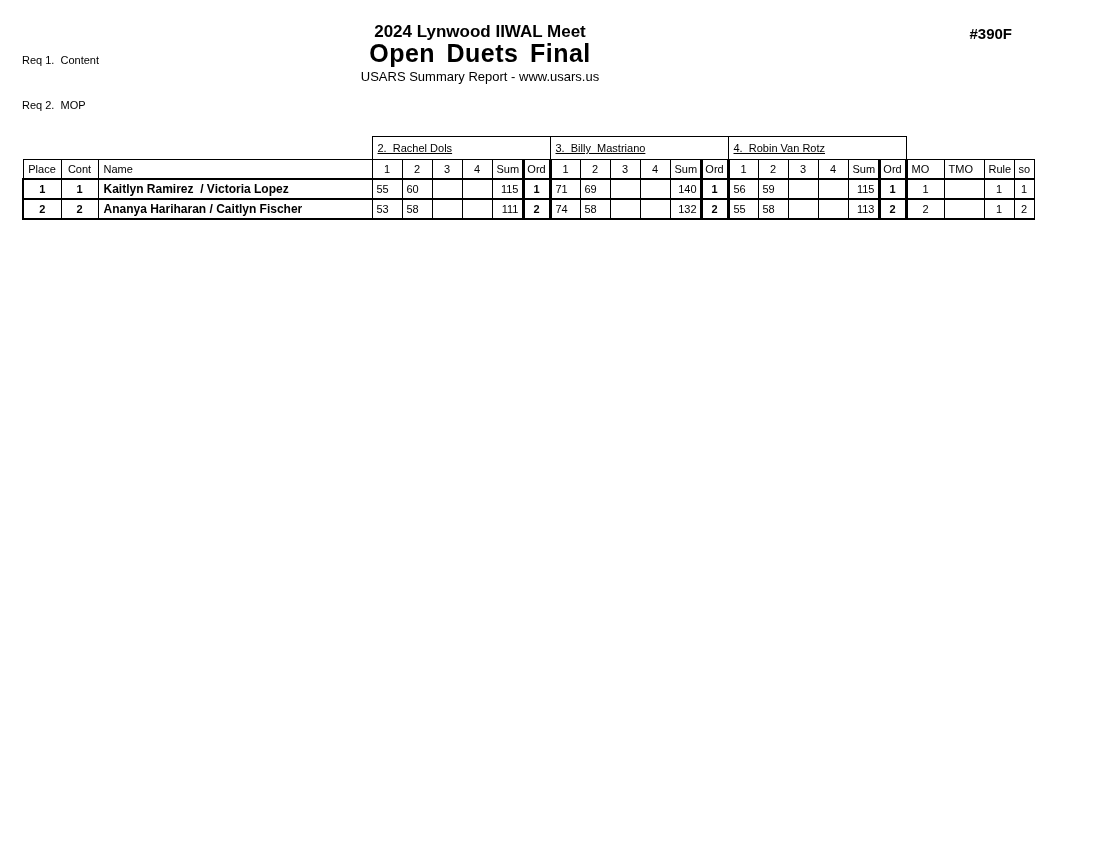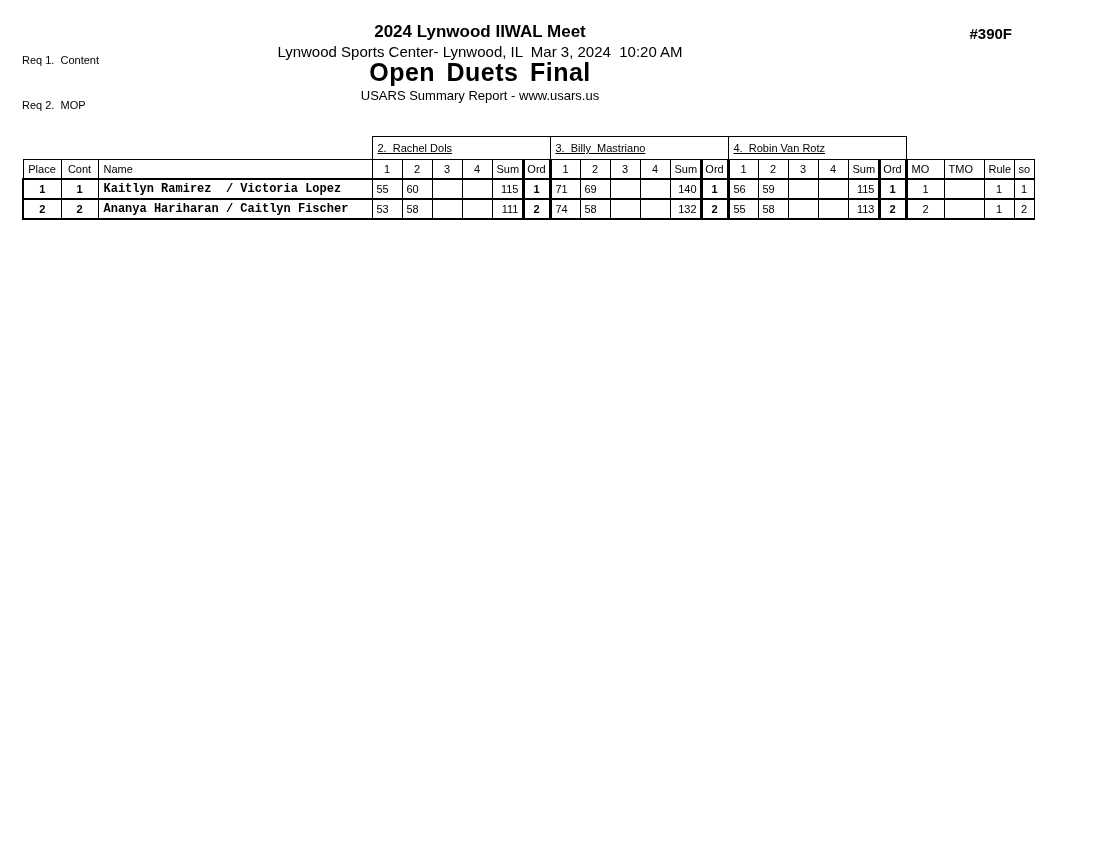--- a/index.html
+++ b/index.html
@@ -24,40 +24,39 @@
   tr.judge-row td.jbox { border:1px solid #000; padding-left:5px; text-align:left; white-space:pre;text-decoration:underline; }
   tr.head-row td { border:1px solid #000; height:19px; }
   tr.data-row td { border:1px solid #000; border-top-width:2px; border-bottom-width:2px; height:20px; }
   tr.data-row td.first { border-left-width:2px; }
   td.ordc { border-left-width:3px !important; border-right-width:3px !important; }
   .tc { text-align:center; }
   .tl { text-align:left; padding-left:4px !important; }
   .tl5 { text-align:left; padding-left:5px !important; white-space:pre; }
   .trr { text-align:right; padding-right:3px !important; }
   .b { font-weight:bold; }
-  .namecell { font-size:12px;font-family:Liberation Mono, monospace; }
+  .namecell { font-size:12px; }
 
   .footer { position:absolute; left:0; top:781px; width:1100px; height:18px; font-size:11px; }
   .footer .version { position:absolute; left:610px; top:1px; font-size:6px; letter-spacing:0.5px; }
   .footer .printed { position:absolute; left:645px; top:3px; white-space:pre; }
   .footer .scorer { position:absolute; left:862px; top:3px; white-space:pre; }
 </style>
 </head>
 <body>
 
 <div class="page">
 
   <div class="req-block">
     <div>Req 1.  Content</div>
     <div>Req 2.  MOP</div>
   </div>
 
   <div class="header-stack">
     <div class="title-line">2024 Lynwood IIWAL Meet</div>
-    <div class="subtitle-line">Lynwood Sports Center- Lynwood, IL  Mar 3, 2024  10:20 AM</div>
     <div class="event-line">Open Duets Final</div>
     <div class="report-line">USARS Summary Report - www.usars.us</div>
   </div>
 
   <div class="doc-number">#390F</div>
 
   <table class="results">
     <colgroup>
       <col style="width:38px">
         <col style="width:37px">

